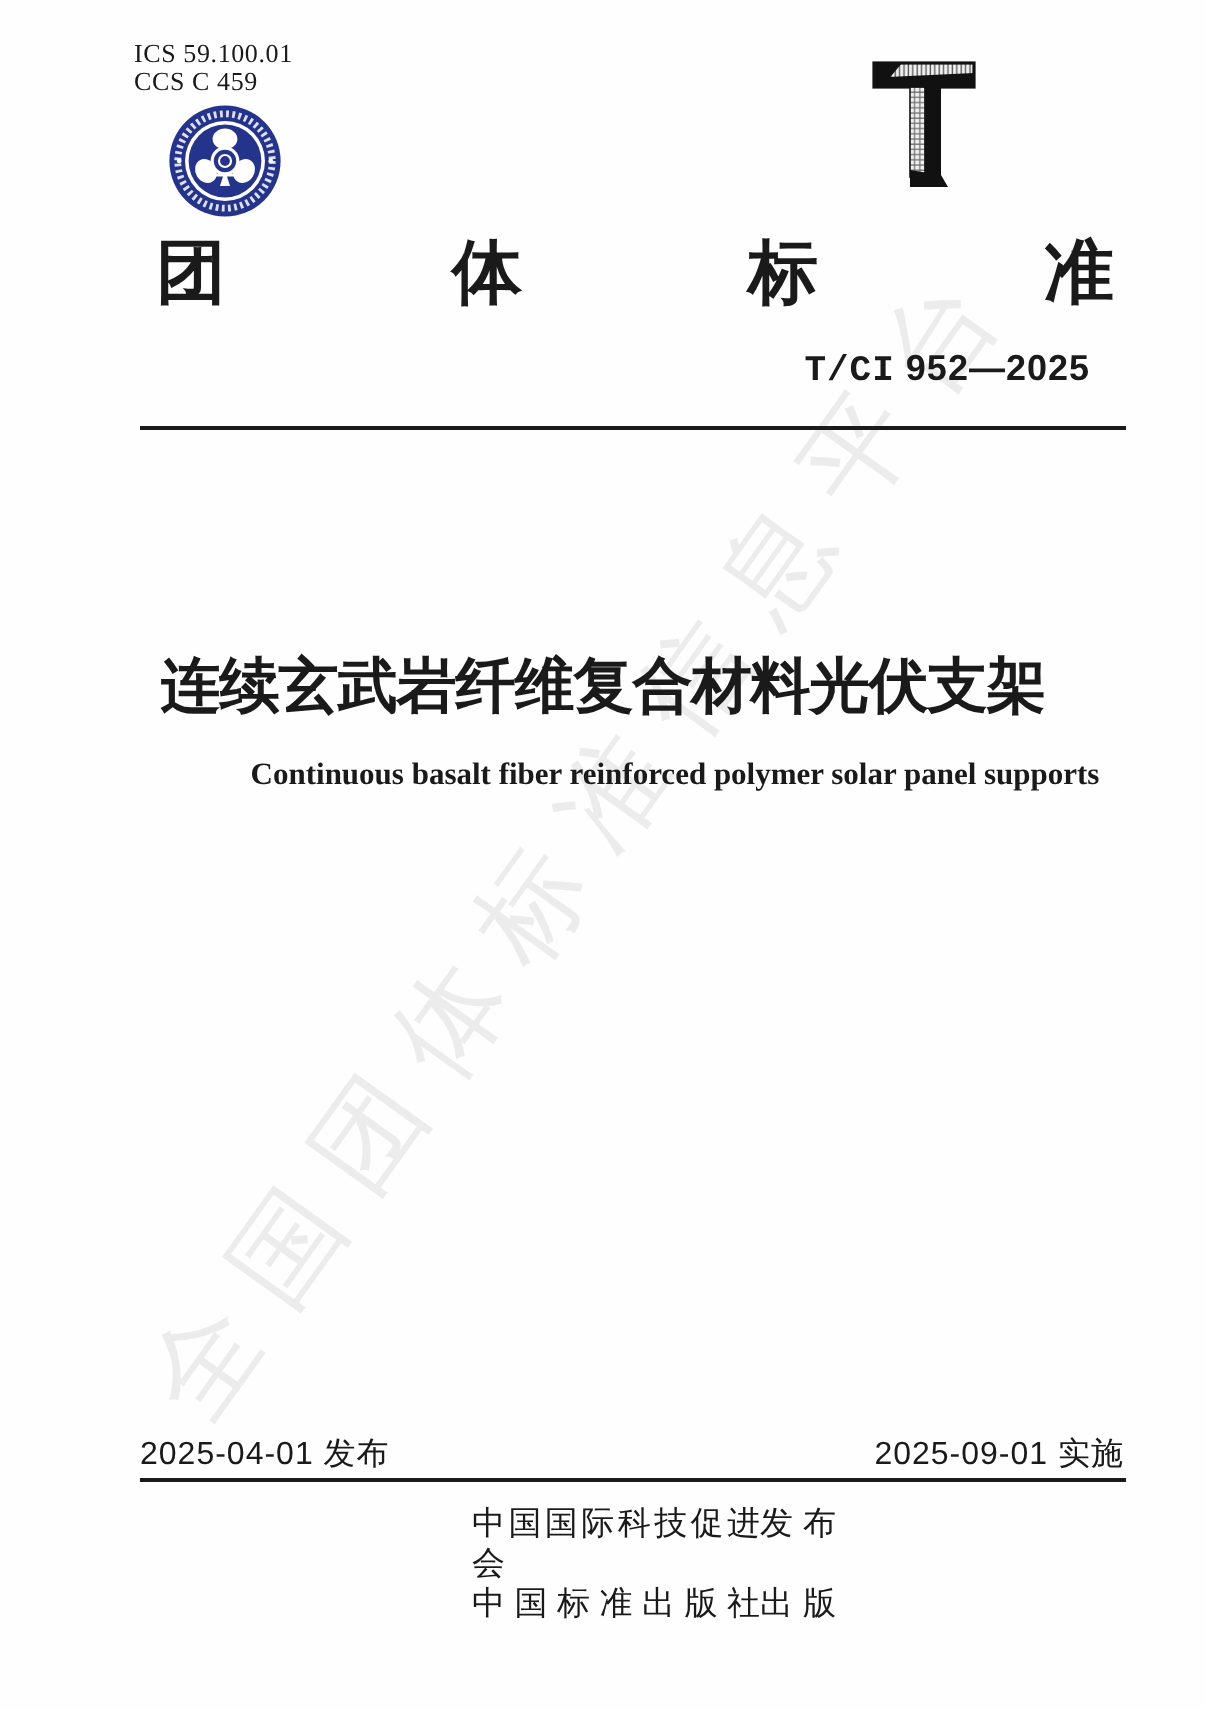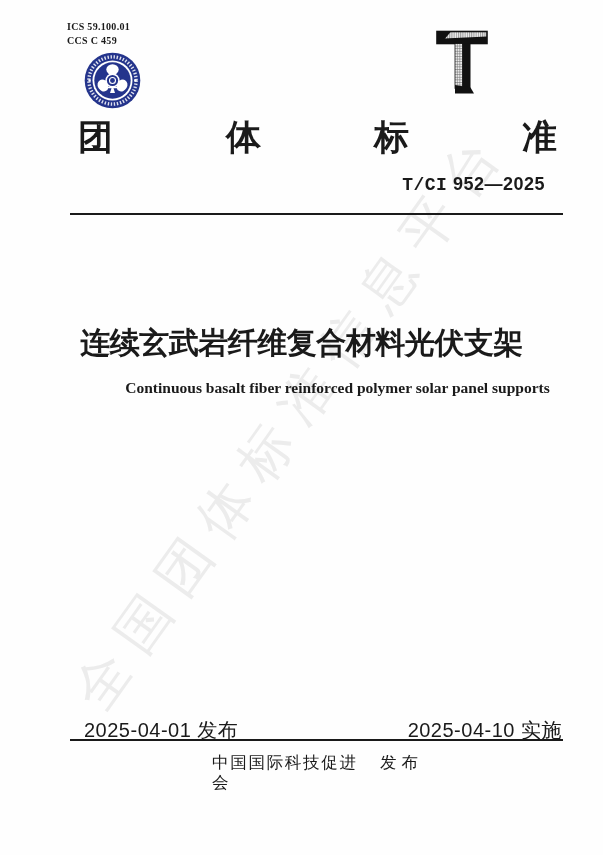--- a/index.html
+++ b/index.html
@@ -24,21 +24,21 @@
     letter-spacing:16px;
     color:#ececec;
     z-index:0;
     user-select:none;
   }
   .content{position:relative;z-index:1;}
   
   .ics-block{
     position:absolute;left:67px;top:20px;
     font-family:"Liberation Serif",serif;
-    font-weight:bold;font-size:10px;line-height:14px;
+    font-weight:normal;font-size:13px;line-height:14px;
     letter-spacing:.3px;
   }
   .emblem{position:absolute;left:84px;top:52px;width:57px;height:57px;}
   .t-mark{position:absolute;left:436px;top:30px;width:52px;height:65px;}
   .type-row{
     position:absolute;left:78px;top:116px;width:479px;
     display:flex;justify-content:space-between;
     font-size:35px;font-weight:600;line-height:42px;
     font-family:"Liberation Sans",sans-serif;
   }
@@ -58,27 +58,27 @@
     text-align:center;
     font-size:30px;font-weight:600;letter-spacing:-.5px;
   }
   .title-en{
     position:absolute;left:0;top:379px;width:100%;
     text-align:center;
     font-family:"Liberation Serif",serif;
     font-weight:bold;font-size:15.5px;padding-left:36px;
   }
   
-  .date{position:absolute;top:717px;font-size:20px;letter-spacing:.5px;margin-left:14px;}
+  .date{position:absolute;top:717px;font-size:16px;letter-spacing:.5px;}
   .date-left{left:70px;}
   .date-right{right:41px;}
   .publishers{position:absolute;left:212px;top:752px;font-size:16.5px;}
   .pub-row{display:flex;justify-content:flex-end;width:206px;line-height:20px;}
   .pub-org{display:inline-block;width:144px;text-align:justify;text-align-last:justify;}
-  .pub-action{display:inline-block;width:38px;text-align:justify;text-align-last:justify;margin-left:24px;}
+  .pub-action{display:inline-block;width:38px;text-align:justify;text-align-last:justify;}
 </style>
 </head>
 <body>
 
 <div class="page">
 
   <div class="watermark">全国团体标准信息平台</div>
 
   <div class="content">
 
@@ -137,25 +137,29 @@
       <span class="prefix">T/CI</span>
       <span class="digits">952—2025</span>
     </div>
 
     <div class="rule rule-top"></div>
 
     <div class="title-cn">连续玄武岩纤维复合材料光伏支架</div>
     <div class="title-en">Continuous basalt fiber reinforced polymer solar panel supports</div>
 
     <div class="date date-left">2025-04-01 发布</div>
-    <div class="date date-right">2025-04-10 实施</div>
+    <div class="date date-right">2025-09-01 实施</div>
 
     <div class="rule rule-bottom"></div>
 
     <div class="publishers">
       <div class="pub-row">
         <span class="pub-org">中国国际科技促进会</span>
         <span class="pub-action">发 布</span>
       </div>
+      <div class="pub-row">
+        <span class="pub-org">中国标准出版社</span>
+        <span class="pub-action">出 版</span>
+      </div>
     </div>
 
   </div>
 </div>
 
 </body></html>

